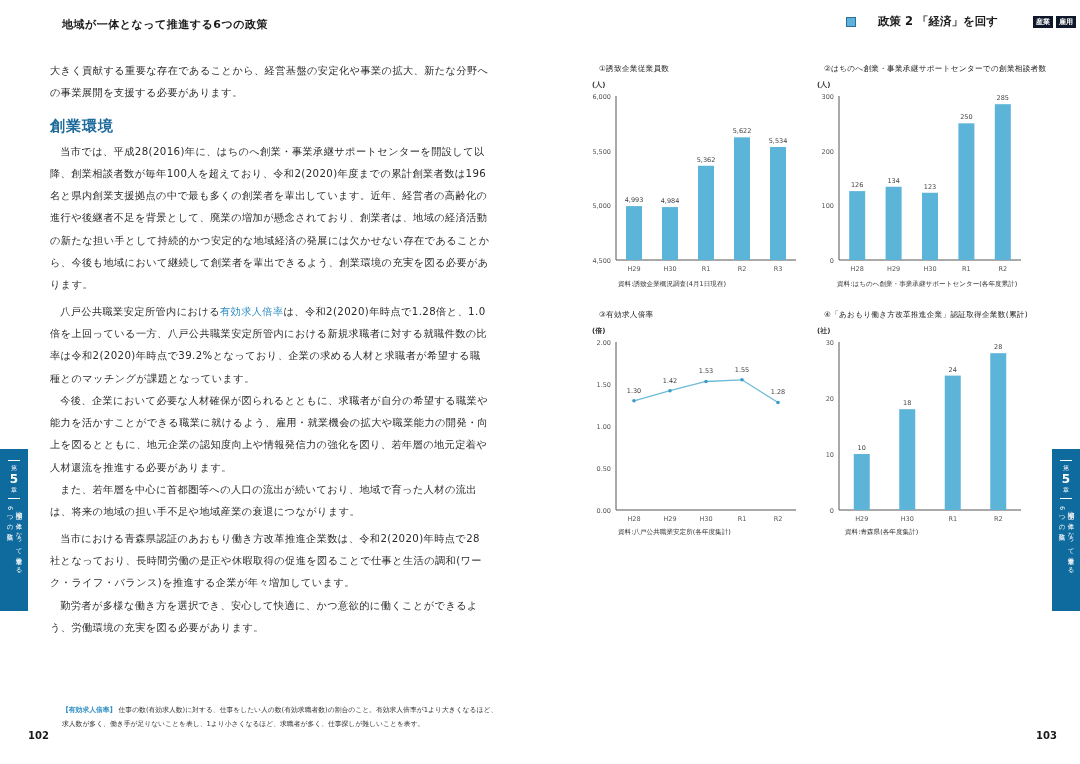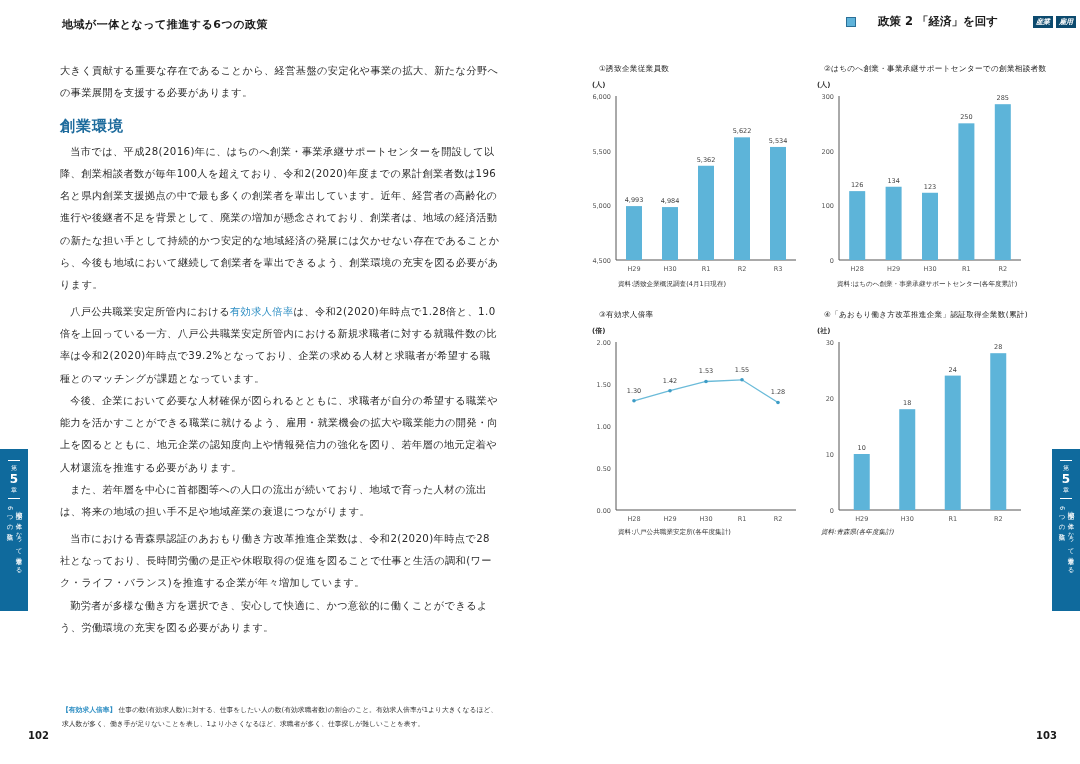--- a/index.html
+++ b/index.html
@@ -4,21 +4,21 @@
   <style>
     * { margin:0; padding:0; box-sizing:border-box; }
     html, body { width:1080px; height:764px; background:#ffffff; overflow:hidden; }
     body { position:relative; font-family:"DejaVu Sans", sans-serif; color:#222; }
     .abs { position:absolute; }
 
     .running-head { left:62px; top:17px; font-size:11px; font-weight:bold; color:#1a1a1a; letter-spacing:0.5px; }
     .policy-head { left:846px; top:14px; display:flex; align-items:center; gap:22px; }
     .policy-square { width:10px; height:10px; background:#5fb3da; border:1.5px solid #2b6f97; }
     .policy-text { font-size:11.5px; font-weight:bold; color:#1a1a1a; }
-    .badge { display:inline-block; background:#0c4a6e; color:#fff; font-size:7px; font-weight:bold; padding:1px 3px; margin-left:3px;font-style:italic; }
+    .badge { display:inline-block; background:#0f172a; color:#fff; font-size:7px; font-weight:bold; padding:1px 3px; margin-left:3px; }
     .badges { margin-left:10px; display:flex; }
 
     .body-text { font-size:10.2px; line-height:22.3px; color:#2a2a2a; letter-spacing:0.4px; width:440px; }
     .para { text-indent:1em; }
     .section-heading { font-size:15px; font-weight:bold; color:#1c6a9c; letter-spacing:1px; line-height:22px; }
     .highlight { color:#2f8fc4; }
 
     .footnote { left:62px; top:703px; width:440px; font-size:6.8px; line-height:14px; color:#333; }
     .fn-key { color:#2f8fc4; font-weight:bold;text-align:center; }
     .page-num { font-size:10px; font-weight:bold; color:#1a1a1a; top:730px; }
@@ -40,21 +40,21 @@
 <div class="abs running-head">地域が一体となって推進する6つの政策</div>
 <div class="abs policy-head">
   <span class="policy-square"></span>
   <span class="policy-text">政策 2 「経済」を回す</span>
   <span class="badges">
     <span class="badge">産業</span>
     <span class="badge">雇用</span>
   </span>
 </div>
 
-<div class="abs body-text" style="left:60px; top:60px;">
+<div class="abs body-text" style="left:50px; top:60px;">
   <p>大きく貢献する重要な存在であることから、経営基盤の安定化や事業の拡大、新たな分野への事業展開を支援する必要があります。</p>
 
   <h2 class="section-heading" style="margin-top:10px;">創業環境</h2>
   <p class="para" style="margin-top:4px;">当市では、平成28(2016)年に、はちのへ創業・事業承継サポートセンターを開設して以降、創業相談者数が毎年100人を超えており、令和2(2020)年度までの累計創業者数は196名と県内創業支援拠点の中で最も多くの創業者を輩出しています。近年、経営者の高齢化の進行や後継者不足を背景として、廃業の増加が懸念されており、創業者は、地域の経済活動の新たな担い手として持続的かつ安定的な地域経済の発展には欠かせない存在であることから、今後も地域において継続して創業者を輩出できるよう、創業環境の充実を図る必要があります。</p>
 
   <p class="para" style="margin-top:4px;"><span>八戸公共職業安定所管内における</span><span class="highlight">有効求人倍率</span><span>は、令和2(2020)年時点で1.28倍と、1.0倍を上回っている一方、八戸公共職業安定所管内における新規求職者に対する就職件数の比率は令和2(2020)年時点で39.2%となっており、企業の求める人材と求職者が希望する職種とのマッチングが課題となっています。</span></p>
   <p class="para">今後、企業において必要な人材確保が図られるとともに、求職者が自分の希望する職業や能力を活かすことができる職業に就けるよう、雇用・就業機会の拡大や職業能力の開発・向上を図るとともに、地元企業の認知度向上や情報発信力の強化を図り、若年層の地元定着や人材還流を推進する必要があります。</p>
   <p class="para">また、若年層を中心に首都圏等への人口の流出が続いており、地域で育った人材の流出は、将来の地域の担い手不足や地域産業の衰退につながります。</p>
 
   <p class="para" style="margin-top:4px;">当市における青森県認証のあおもり働き方改革推進企業数は、令和2(2020)年時点で28社となっており、長時間労働の是正や休暇取得の促進を図ることで仕事と生活の調和(ワーク・ライフ・バランス)を推進する企業が年々増加しています。</p>
@@ -197,14 +197,14 @@
       <text x="90.25" y="185" text-anchor="middle" font-size="6.5" fill="#555">H30</text>
       <rect x="82.25" y="73.2" width="16" height="100.8" fill="#5db4d9"></rect>
       <text x="90.25" y="69.2" text-anchor="middle" font-size="6.5" fill="#444">18</text>
       <text x="135.75" y="185" text-anchor="middle" font-size="6.5" fill="#555">R1</text>
       <rect x="127.75" y="39.599999999999994" width="16" height="134.4" fill="#5db4d9"></rect>
       <text x="135.75" y="35.599999999999994" text-anchor="middle" font-size="6.5" fill="#444">24</text>
       <text x="181.25" y="185" text-anchor="middle" font-size="6.5" fill="#555">R2</text>
       <rect x="173.25" y="17.19999999999999" width="16" height="156.8" fill="#5db4d9"></rect>
       <text x="181.25" y="13.199999999999989" text-anchor="middle" font-size="6.5" fill="#444">28</text>
     </svg>
-  <div class="src" style="margin-left:4px; margin-top:-6px;font-style:italic;">資料:青森県(各年度集計)</div>
+  <div class="src" style="margin-left:28px; margin-top:-6px;">資料:青森県(各年度集計)</div>
 </div>
 
 </body></html>

